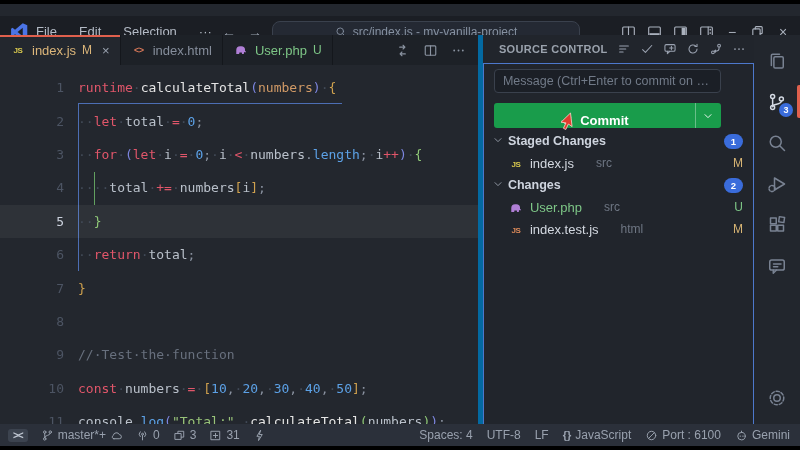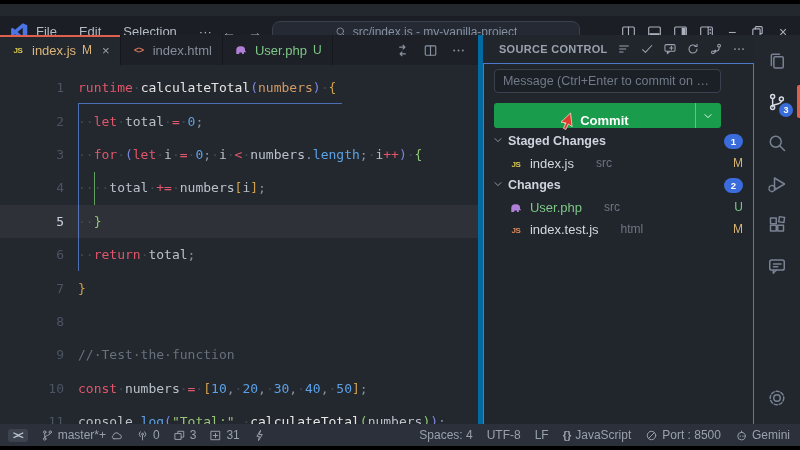--- a/index.html
+++ b/index.html
@@ -532,21 +532,21 @@
           <span>LF</span>
         </span>
         <span class="sb-item">
           <span class="sb-braces">{}</span>
           <span>JavaScript</span>
         </span>
         <span class="sb-item">
           <svg class="ic ">
             <use href="#i-slash-circle"></use>
           </svg>
-          <span>Port : 8500</span>
+          <span>Port : 6100</span>
         </span>
         <span class="sb-item">
           <svg class="ic ">
             <use href="#i-robot"></use>
           </svg>
           <span>Gemini</span>
         </span>
       </div>
   </div>
 

